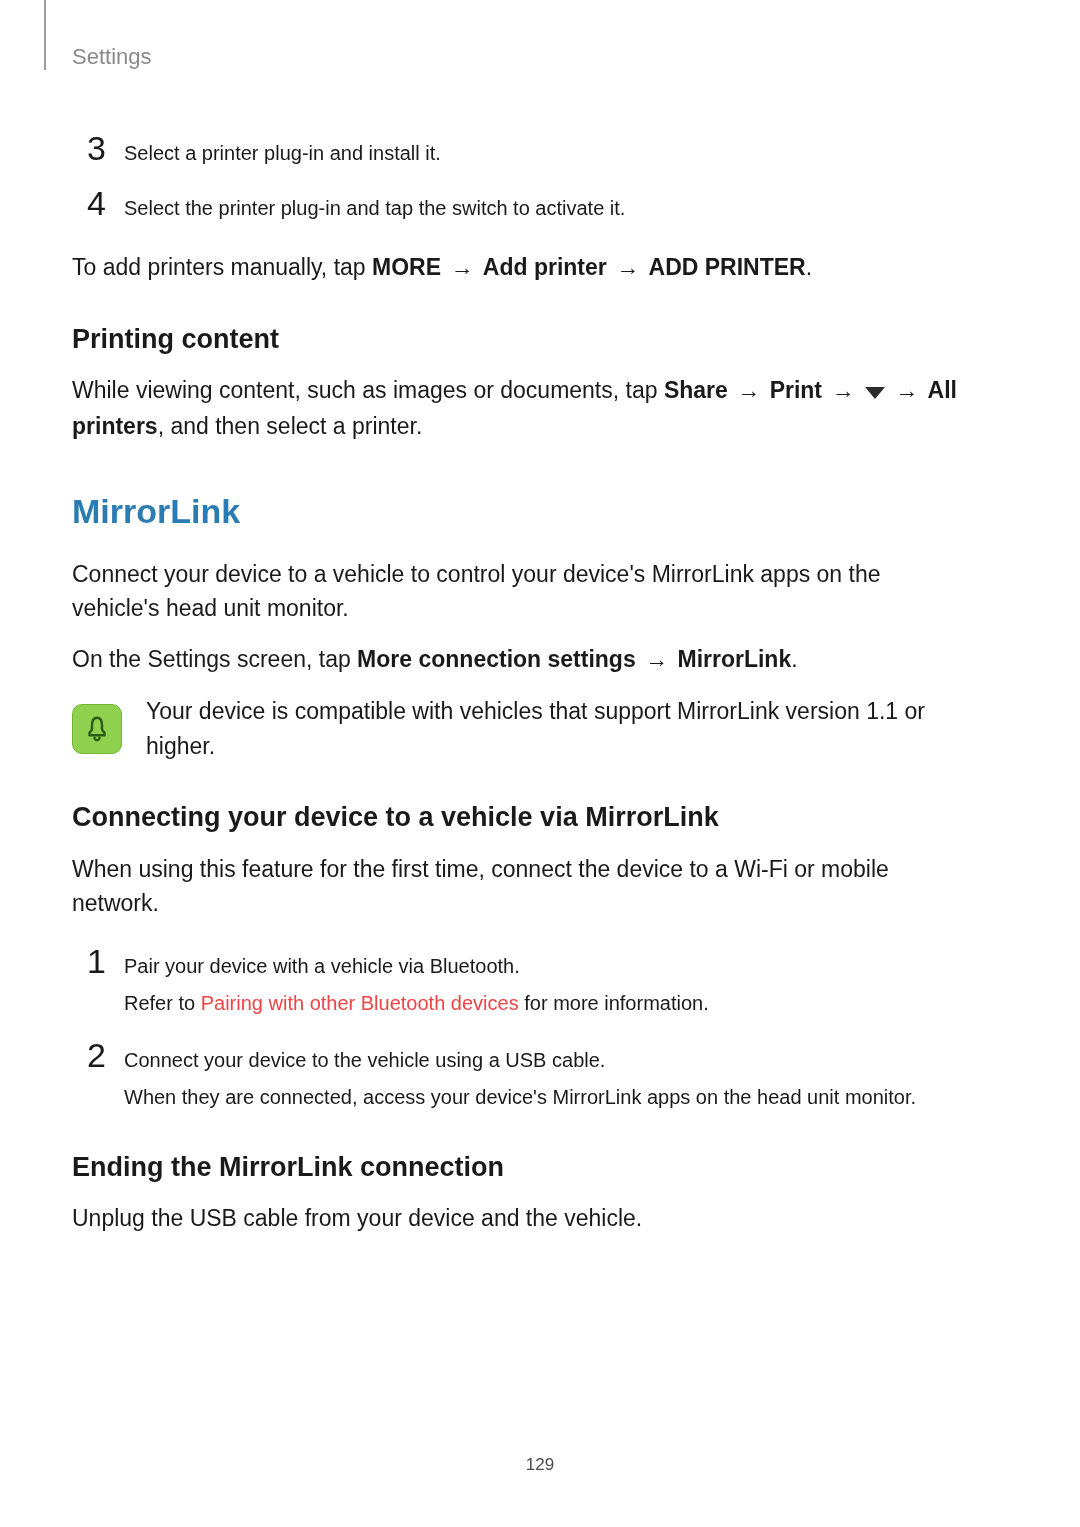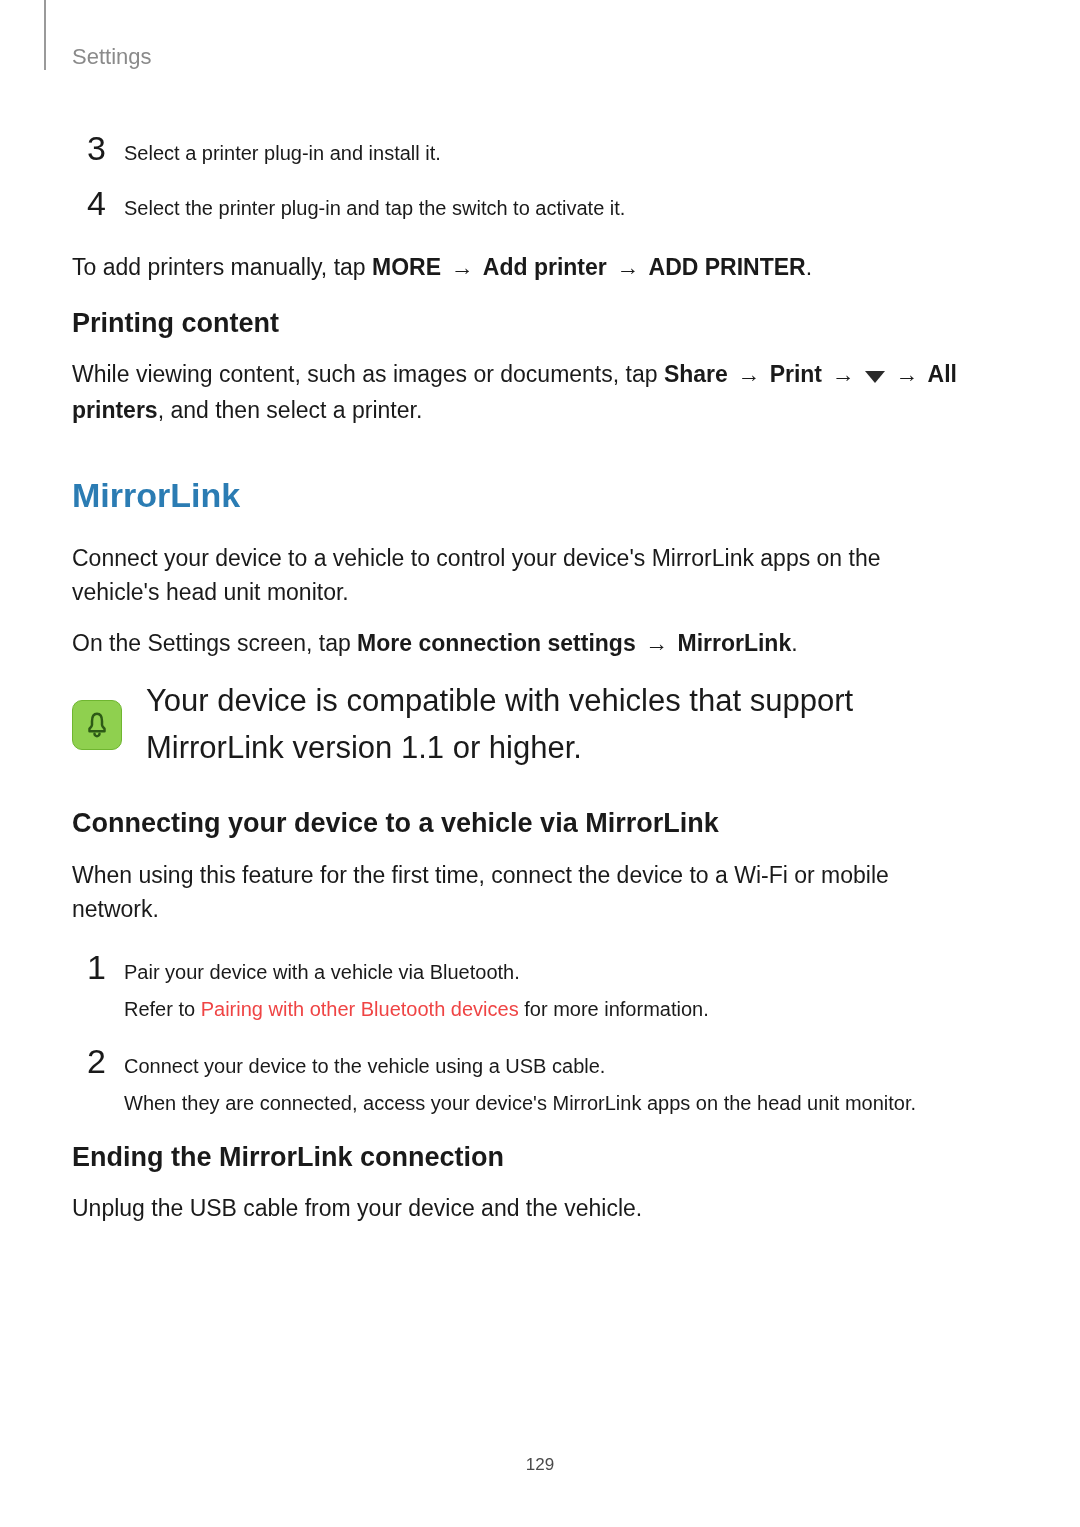--- a/index.html
+++ b/index.html
@@ -53,21 +53,21 @@
     .step-body {
       flex: 1;
       font-size: 20px;
       line-height: 1.55;
     }
     .step-body p + p { margin-top: 6px; }
     .para { margin-bottom: 16px; font-size: 23px; }
     .sub-heading {
       font-weight: 700;
       font-size: 27px;
-      margin-top: 18px;
+      margin-top: 34px;
       margin-bottom: 14px;
     }
     .section-heading {
       color: #2b7cb3;
       font-size: 34px;
       font-weight: 700;
       margin-top: 42px;
       margin-bottom: 20px;
     }
     .arrow { padding: 0 3px; }
@@ -84,21 +84,21 @@
       height: 50px;
       border-radius: 10px;
       background: #8fd04f;
       border: 1px solid #6fb630;
       display: flex;
       align-items: center;
       justify-content: center;
       flex-shrink: 0;
     }
     .note-icon-box svg { width: 30px; height: 30px; }
-    .note-text { font-size: 31px; flex: 1; }
+    .note-text { font-size: 23px; flex: 1; }
     .dropdown-icon {
       display: inline-block;
       vertical-align: middle;
     }
     .dropdown-icon svg { width: 22px; height: 14px; }
     .page-number {
       position: absolute;
       bottom: 50px;
       left: 0;
       width: 100%;

